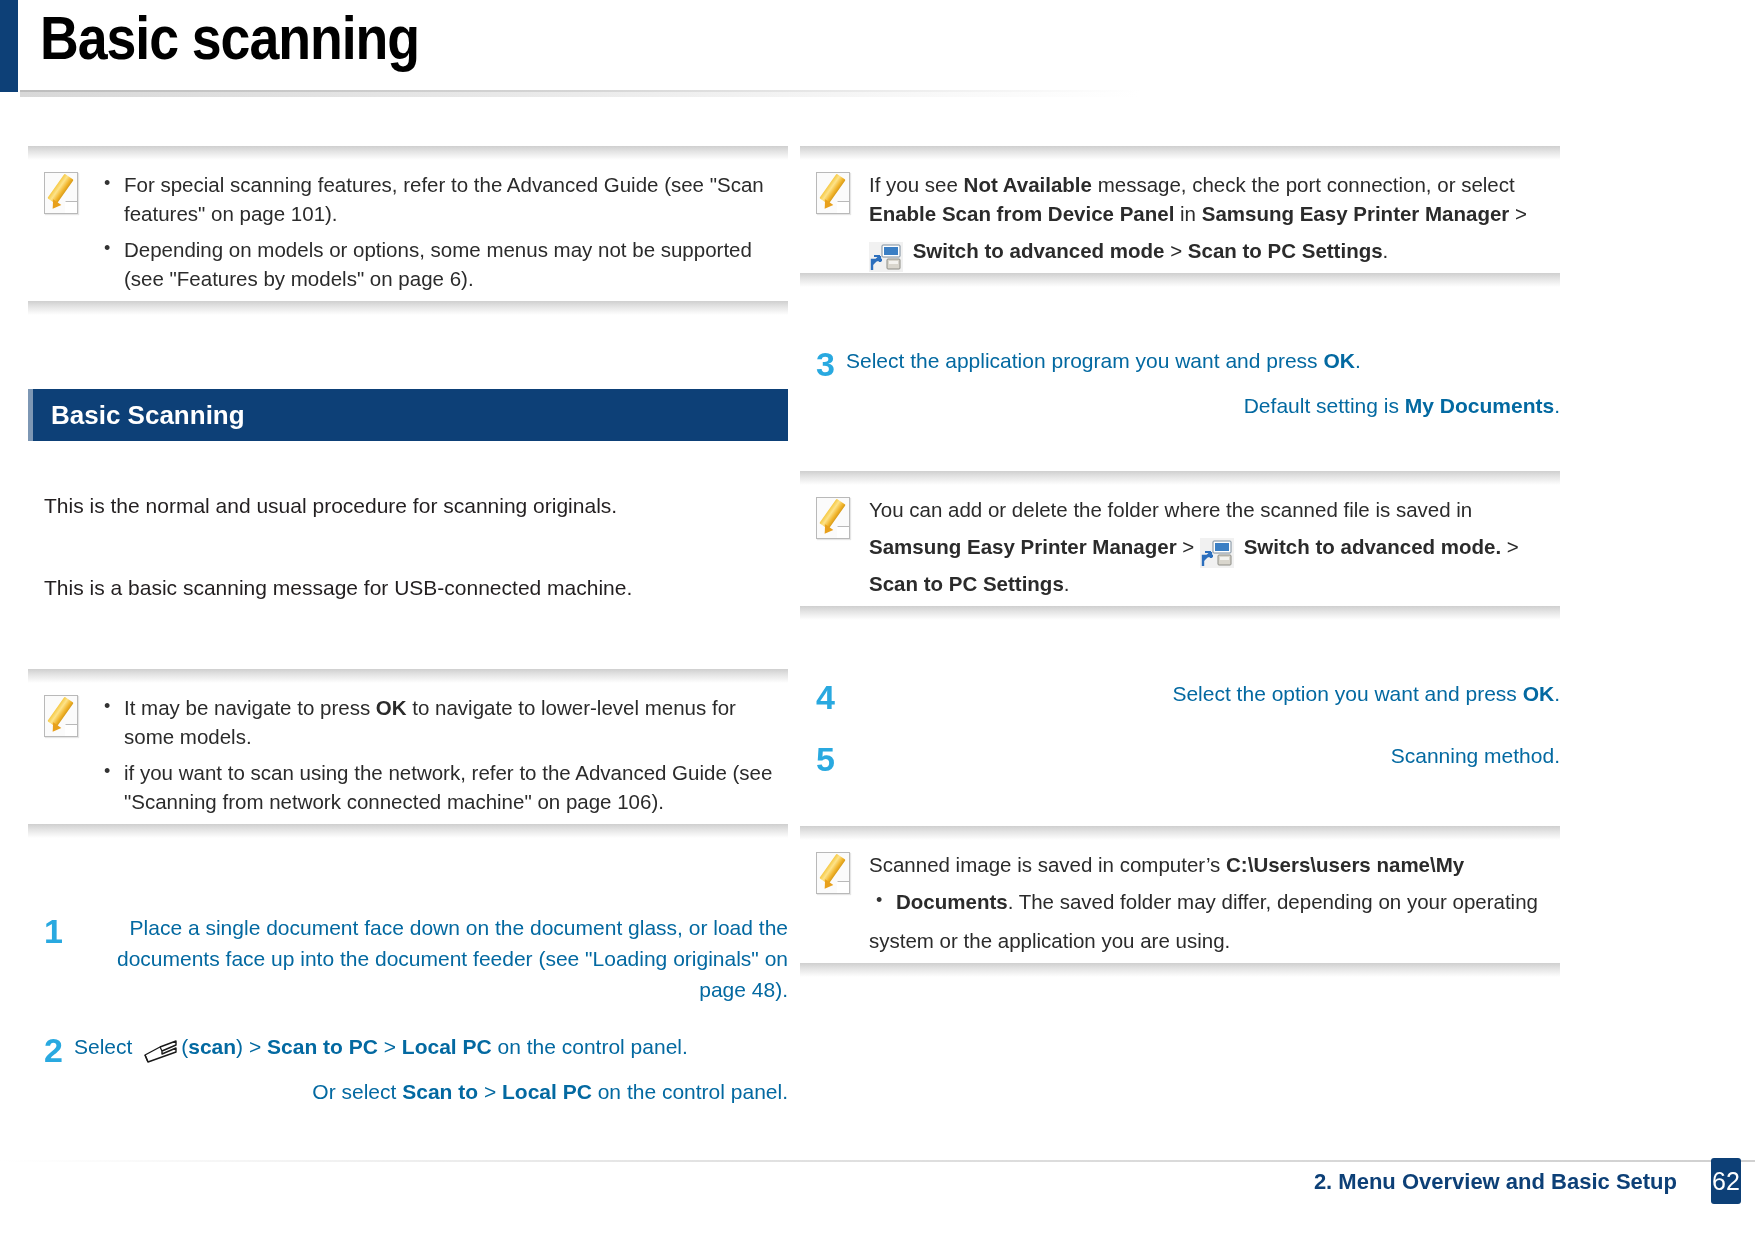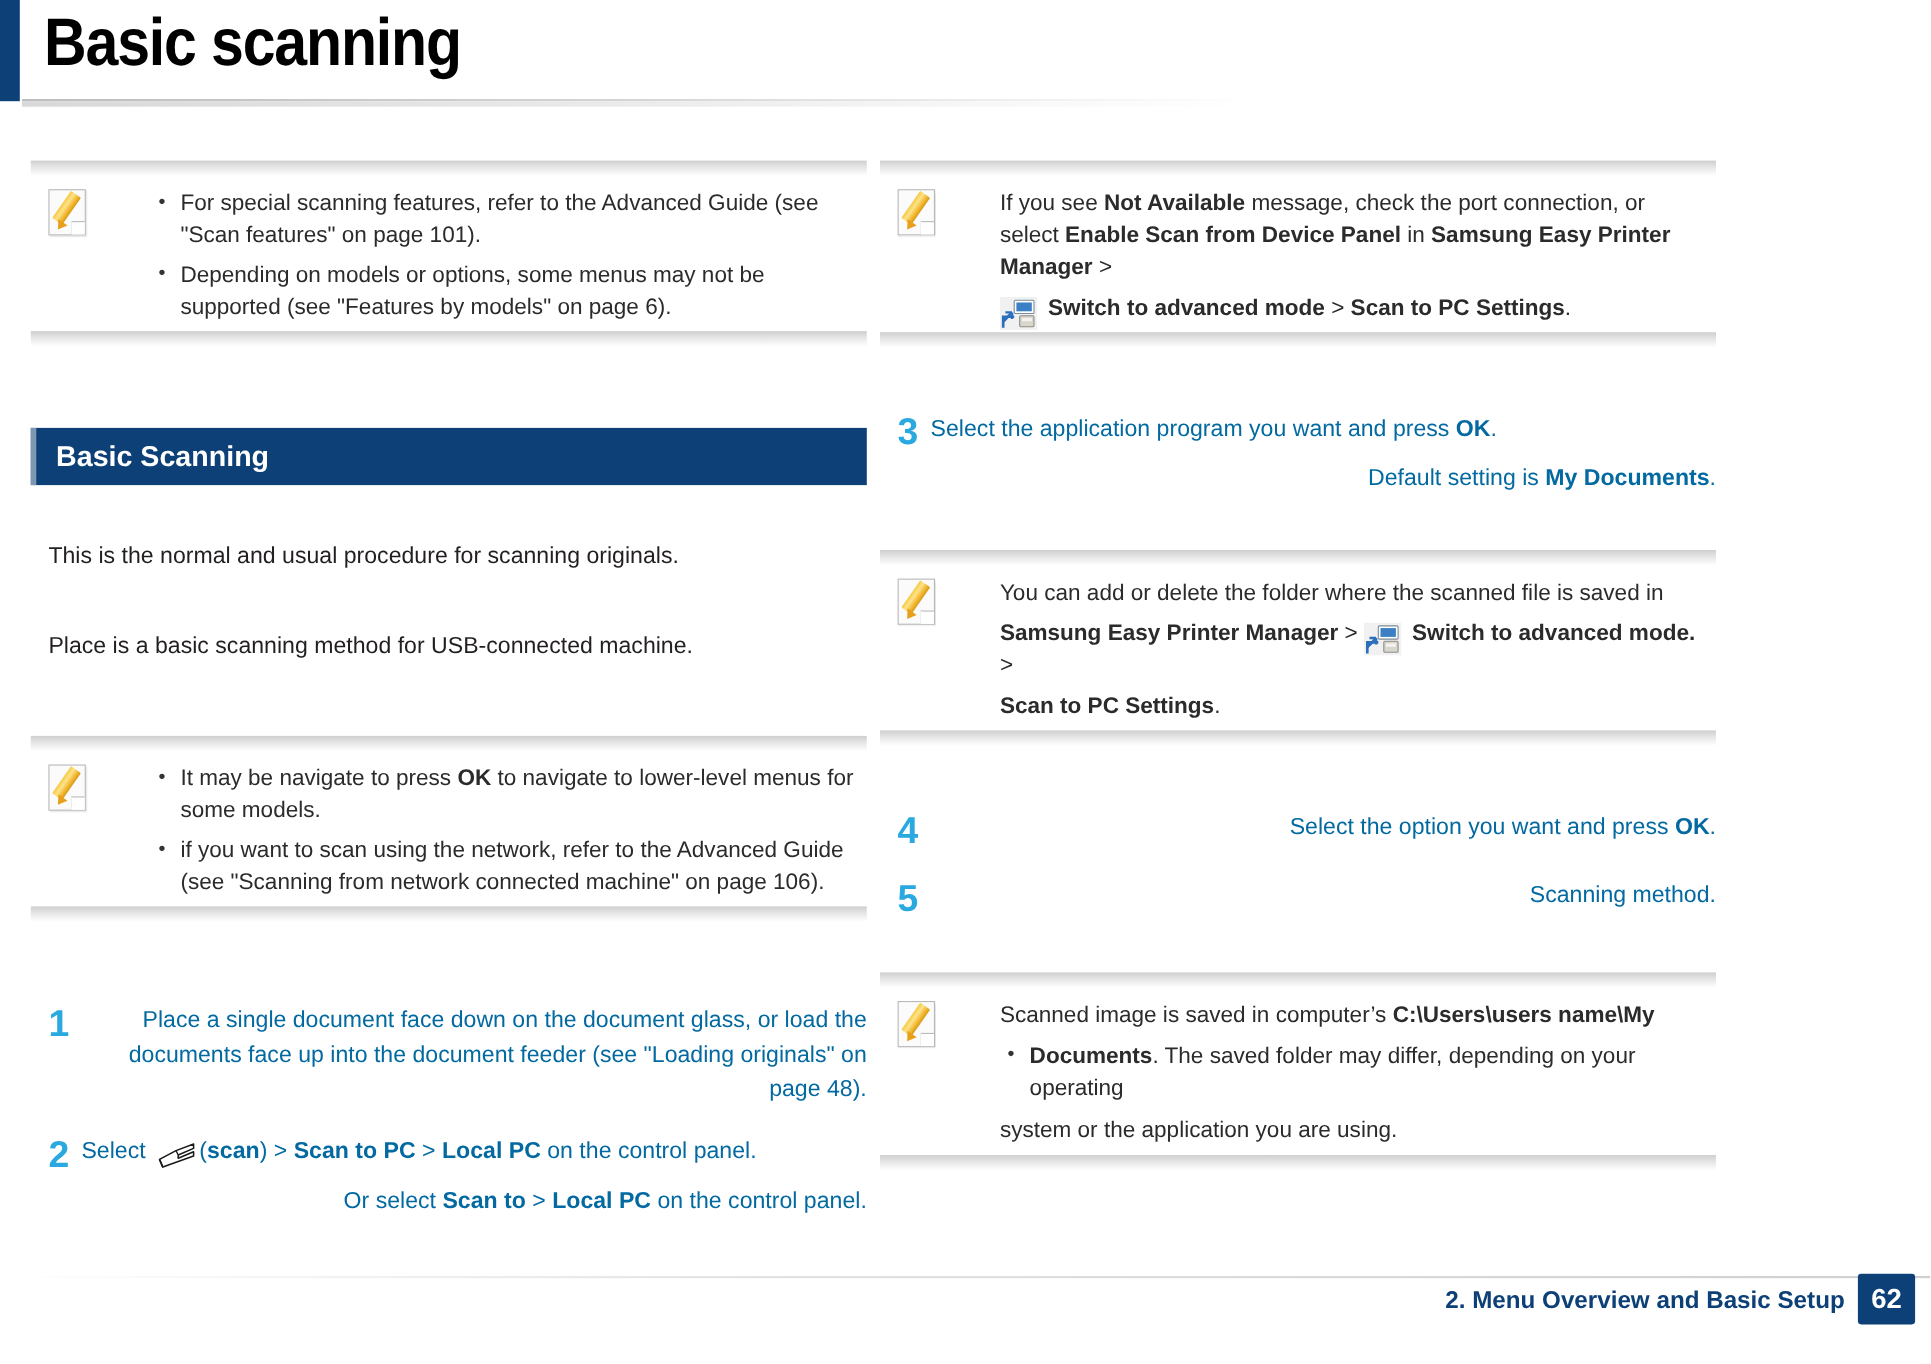--- a/index.html
+++ b/index.html
@@ -82,21 +82,20 @@
     background: linear-gradient(to bottom, #cfcfcf 0%, #e4e4e4 40%, #f4f4f4 75%, #ffffff 100%);
   }
   .note-bot {
     height: 14px;
     background: linear-gradient(to bottom, #cfcfcf 0%, #e4e4e4 40%, #f4f4f4 75%, #ffffff 100%);
   }
   .note-body {
     display: flex;
     align-items: flex-start;
     padding: 10px 0 8px 0;
-    gap: 40px;
   }
   .note-icon {
     flex: 0 0 auto;
     width: 52px;
     margin-left: 16px;
     margin-top: 2px;
   }
   .note-content {
     flex: 1 1 auto;
     padding-right: 10px;
@@ -281,27 +280,27 @@
     top: 9px;
     font-size: 22px;
     font-weight: bold;
     color: #0d4077;
     white-space: nowrap;
   }
   .footer-pagebox {
     position: absolute;
     right: 14px;
     top: -2px;
-    width: 52px;
+    width: 30px;
     height: 46px;
     background: #0d4077;
     border-radius: 3px;
     color: #ffffff;
     font-size: 25px;
-    font-weight: bold;
+    font-weight: normal;
     display: flex;
     align-items: center;
     justify-content: center;
   }
   .spacer-20 { height: 20px; }
   .spacer-26 { height: 26px; }
   .spacer-34 { height: 34px; }
   .spacer-44 { height: 44px; }
   .spacer-60 { height: 60px; }
 </style>
@@ -341,21 +340,21 @@
   <div class="spacer-60"></div>
 
   <div class="section-bar">
     <div class="edge"></div>
     <div class="section-title">Basic Scanning</div>
   </div>
 
   <div class="spacer-34"></div>
   <p class="body-p">This is the normal and usual procedure for scanning originals.</p>
   <div class="spacer-20"></div>
-  <p class="body-p">Place is a basic scanning method for USB-connected machine.</p>
+  <p class="body-p">This is a basic scanning message for USB-connected machine.</p>
   <div class="spacer-34"></div>
 
   <div class="note">
     <div class="note-top"></div>
     <div class="note-body">
       <div class="note-icon">
         <div class="memo">
           <div class="sheet"></div>
           <div class="pencil"></div>
           <div class="tip"></div>

